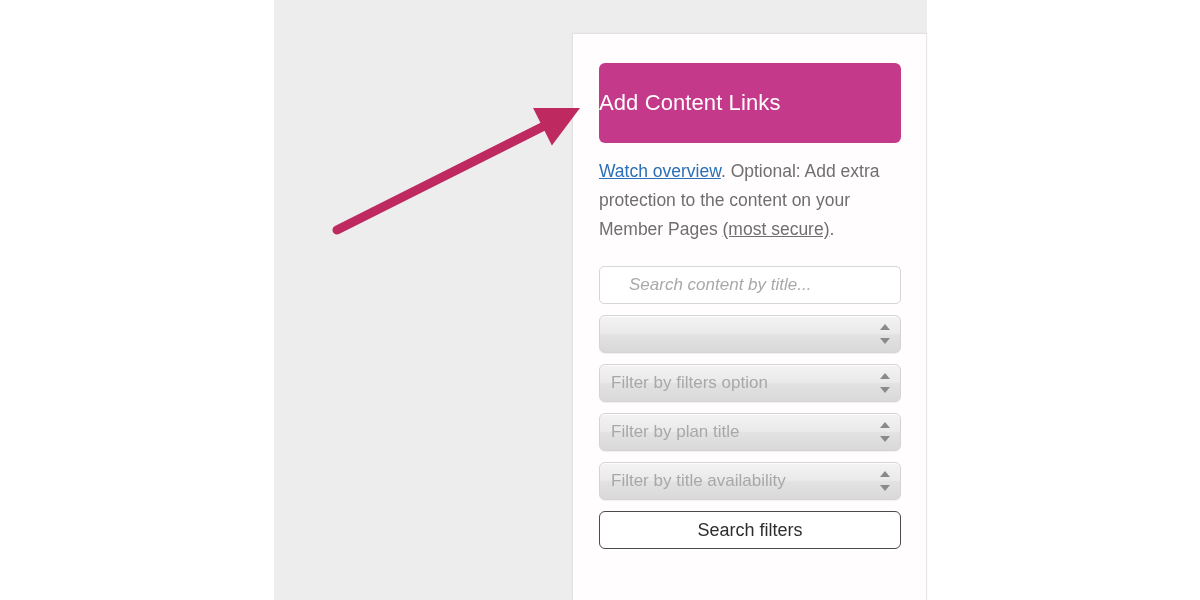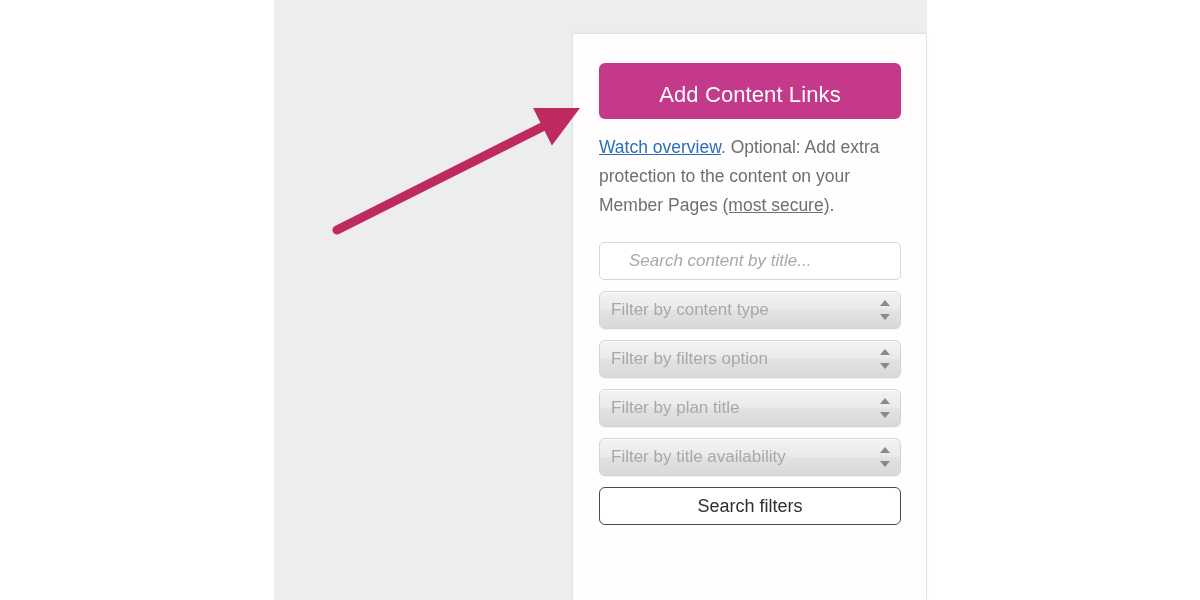--- a/index.html
+++ b/index.html
@@ -49,21 +49,21 @@
   }
 
   .card-inner {
     padding: 29px 26px 0 26px;
   }
 
   
   .cta-button {
     display: block;
     width: 302px;
-    height: 56px;
+    height: 80px;
     background: #c53583;
     background: #c4398a;
     background: #c4368b;
     background: #c33a8b;
     background: #c4378a;
     background: #c33c8d;
     background: #c3388b;
     background: #c53a8a;
     background: #c43a87;
     background: #c5388a;
@@ -79,21 +79,21 @@
     border: none;
     border-radius: 6px;
     color: #ffffff;
     font-family: "Liberation Sans", sans-serif;
     font-size: 22px;
     font-weight: 400;
     letter-spacing: 0.1px;
     cursor: pointer;
     padding: 0;
     line-height: 64px;
-    text-align: center;
+    text-align: left;
   }
 
   
   .helper-text {
     margin: 14px 0 0 0;
     width: 302px;
     text-align: left;
     font-family: "Liberation Sans", sans-serif;
     font-size: 17.5px;
     line-height: 29px;
@@ -234,21 +234,20 @@
       </p>
 
       <div class="filters">
 
         <div class="field">
           <input type="text" class="search-input" placeholder="Search content by title..." style="">
         </div>
 
         <div class="field">
           <div class="select-shell">
-            <span class="select-label">Filter by content type</span>
             <span class="stepper">
               <span class="tri up"></span>
               <span class="tri down"></span>
             </span>
           </div>
         </div>
 
         <div class="field">
           <div class="select-shell">
             <span class="select-label">Filter by filters option</span>

